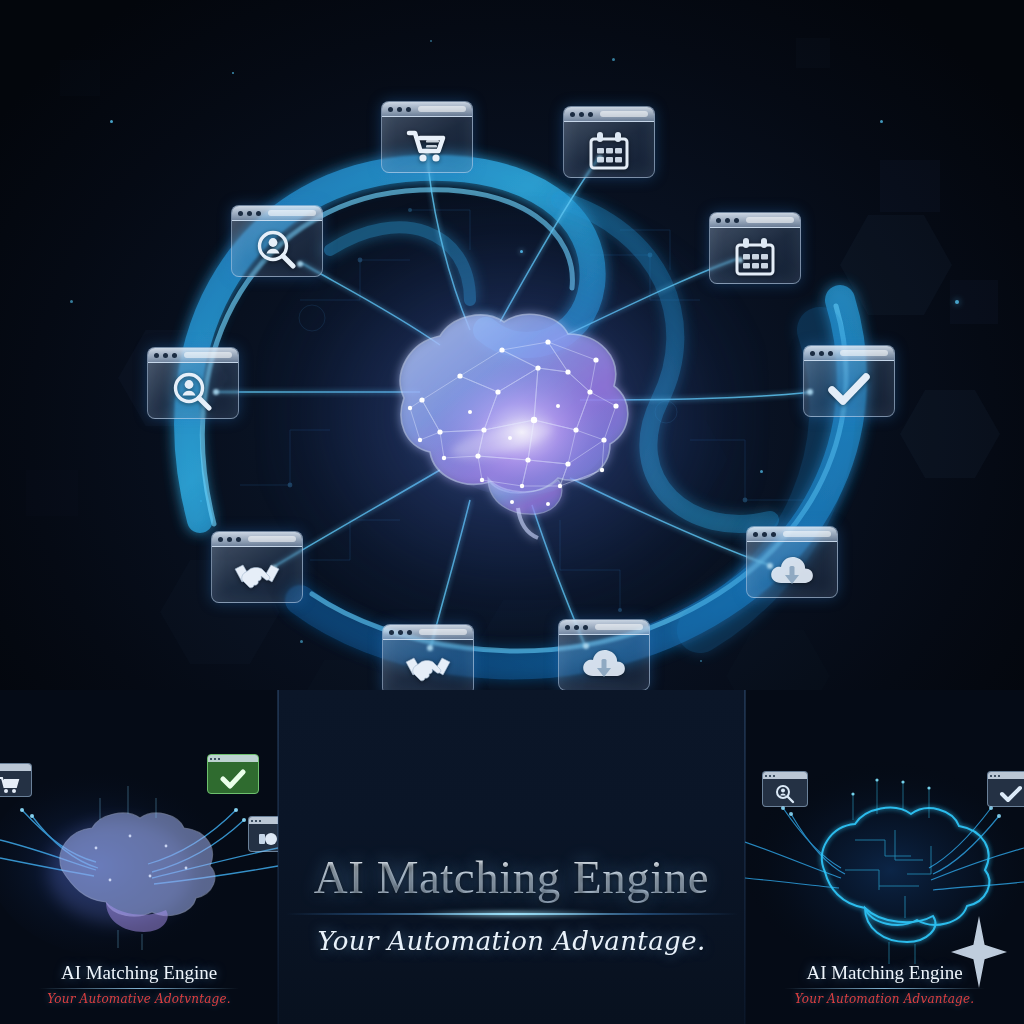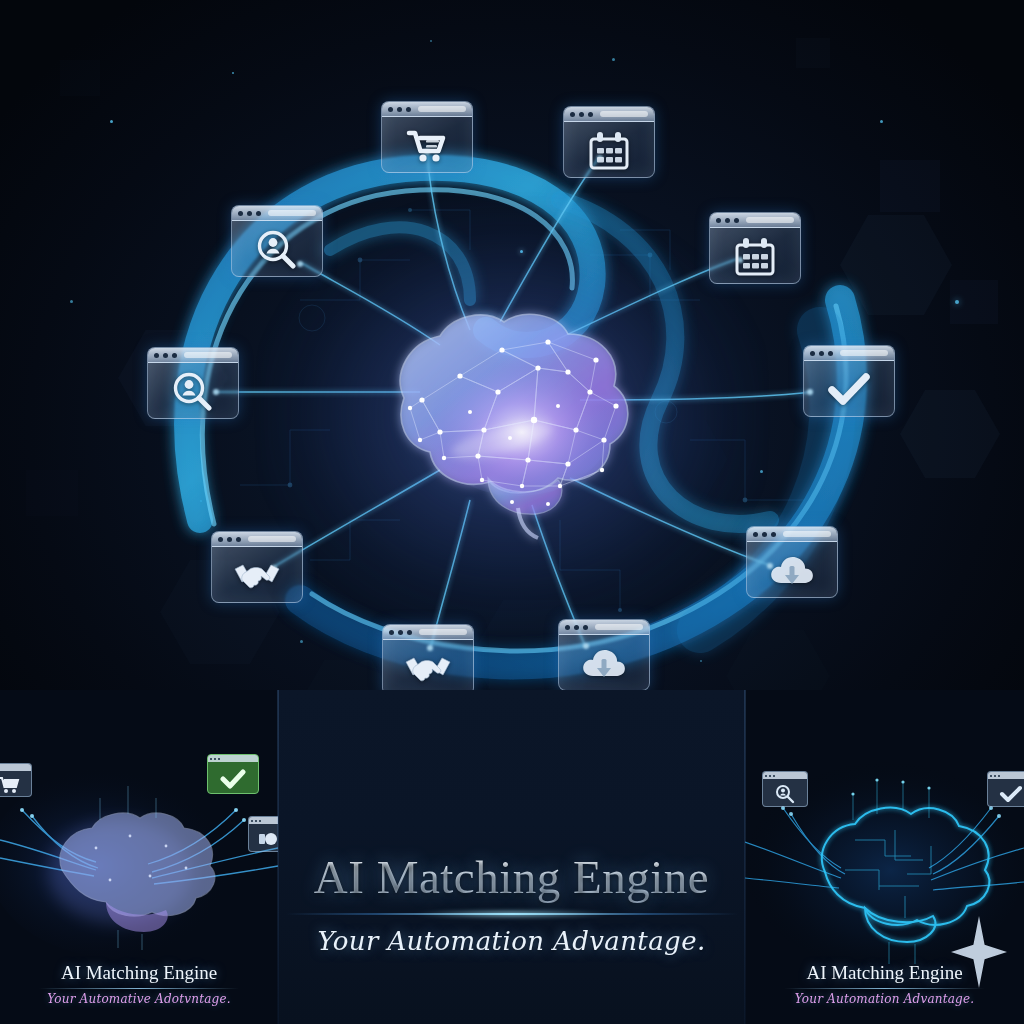--- a/index.html
+++ b/index.html
@@ -73,21 +73,21 @@
   #subtitle{ font-family:"DejaVu Serif", serif; font-style:italic; font-size:26px;
      color:#e9f2fb; letter-spacing:.4px; text-shadow:0 0 12px rgba(130,195,255,.5), 0 1px 3px rgba(0,0,0,.6);
      white-space:nowrap; }
 
   .wmark{ position:absolute; left:0; right:0; text-align:center; }
   .wmark .wt{ font-family:"Liberation Serif", serif; font-size:19px; color:#eef5fc;
      text-shadow:0 0 10px rgba(120,190,255,.5), 0 1px 3px rgba(0,0,0,.7); white-space:nowrap; }
   .wmark .wd{ width:72%; height:1px; margin:4px auto 3px auto;
      background:linear-gradient(90deg, rgba(30,60,100,0), rgba(160,220,255,.8), rgba(30,60,100,0)); }
   .wmark .ws{ font-family:"DejaVu Serif", serif; font-style:italic; font-size:12px;
-     color:#f0abfc; opacity:.92; text-shadow:0 0 7px rgba(120,190,255,.45); white-space:nowrap;
+     color:#ef4444; opacity:.92; text-shadow:0 0 7px rgba(120,190,255,.45); white-space:nowrap;
      filter:blur(.35px); letter-spacing:.2px; }
 
   .sparkle{ position:absolute; background:rgba(214,226,240,.82);
      clip-path:polygon(50% 0%, 60% 40%, 100% 50%, 60% 60%, 50% 100%, 40% 60%, 0% 50%, 40% 40%);
      filter:drop-shadow(0 0 8px rgba(180,215,255,.6)); }
 
   .vdiv{ position:absolute; top:690px; width:2px; height:334px;
      background:linear-gradient(180deg, rgba(90,140,200,.25), rgba(40,80,140,.08)); }
 </style>
 </head>

